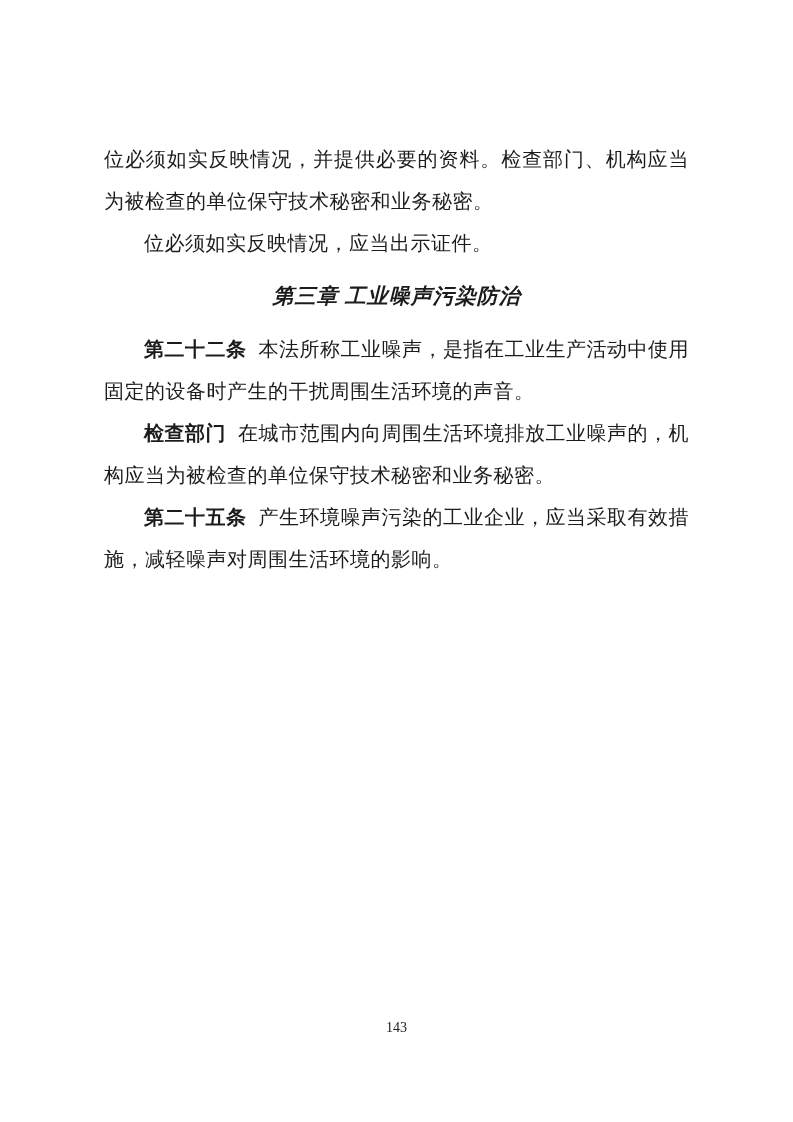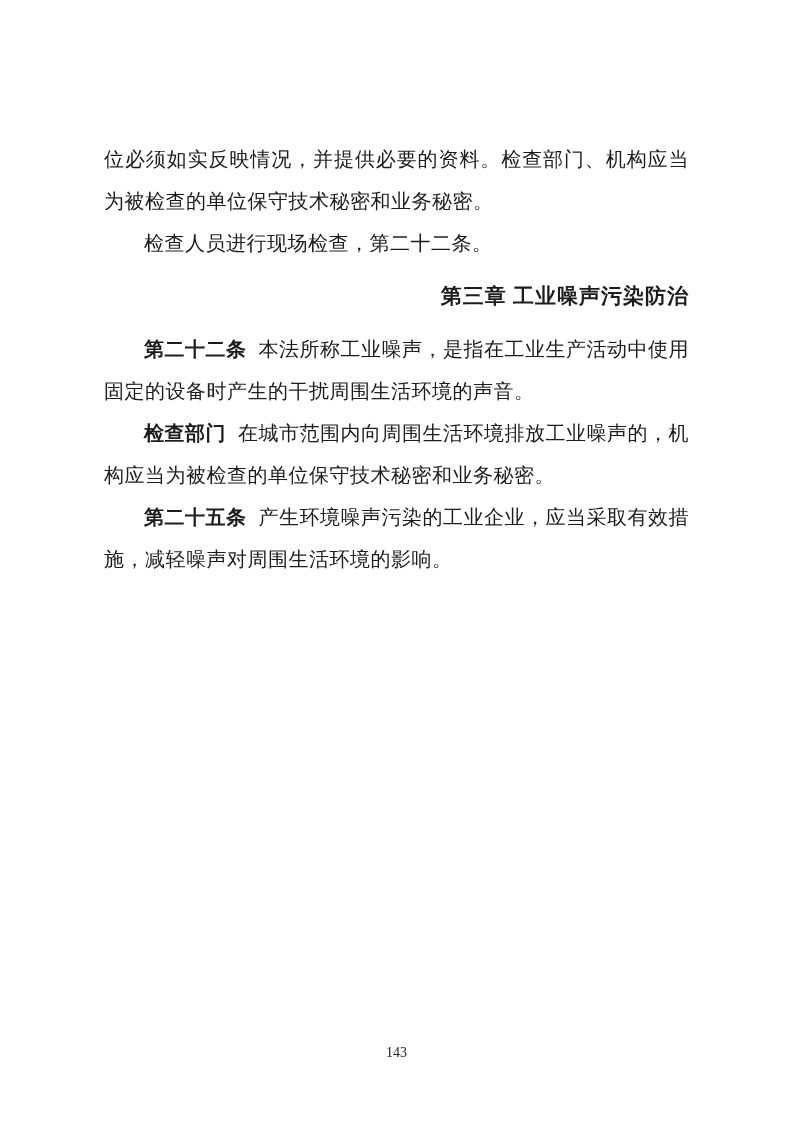--- a/index.html
+++ b/index.html
@@ -37,44 +37,45 @@
     }
     .lead {
       font-weight: bold;
       margin-right: 0.6em;
     }
     h2.chapter {
       margin: 11px 0 11px 0;
       padding: 0;
       font-size: 21px;
       font-weight: bold;
-      text-align: right;
+      text-align: center;
       line-height: 42px;
       letter-spacing: 1px;
+      font-style: italic;
     }
     .page-number {
       position: absolute;
       left: 0;
       right: 0;
-      top: 1045px;
+      top: 1020px;
       text-align: center;
       font-size: 14px;
       line-height: 16px;
       color: #222222;
     }
   </style>
 </head>
 <body>
 
 <div class="page">
   <div class="content">
 
     <p class="para">位必须如实反映情况，并提供必要的资料。检查部门、机构应当为被检查的单位保守技术秘密和业务秘密。</p>
 
-    <p class="para indent">检查人员进行现场检查，第二十二条。</p>
+    <p class="para indent">位必须如实反映情况，应当出示证件。</p>
 
     <h2 class="chapter">第三章 工业噪声污染防治</h2>
 
     <p class="para indent">
       <span class="lead">第二十二条</span><span>本法所称工业噪声，是指在工业生产活动中使用固定的设备时产生的干扰周围生活环境的声音。</span>
     </p>
 
     <p class="para indent">
       <span class="lead">检查部门</span><span>在城市范围内向周围生活环境排放工业噪声的，机构应当为被检查的单位保守技术秘密和业务秘密。</span>
     </p>

